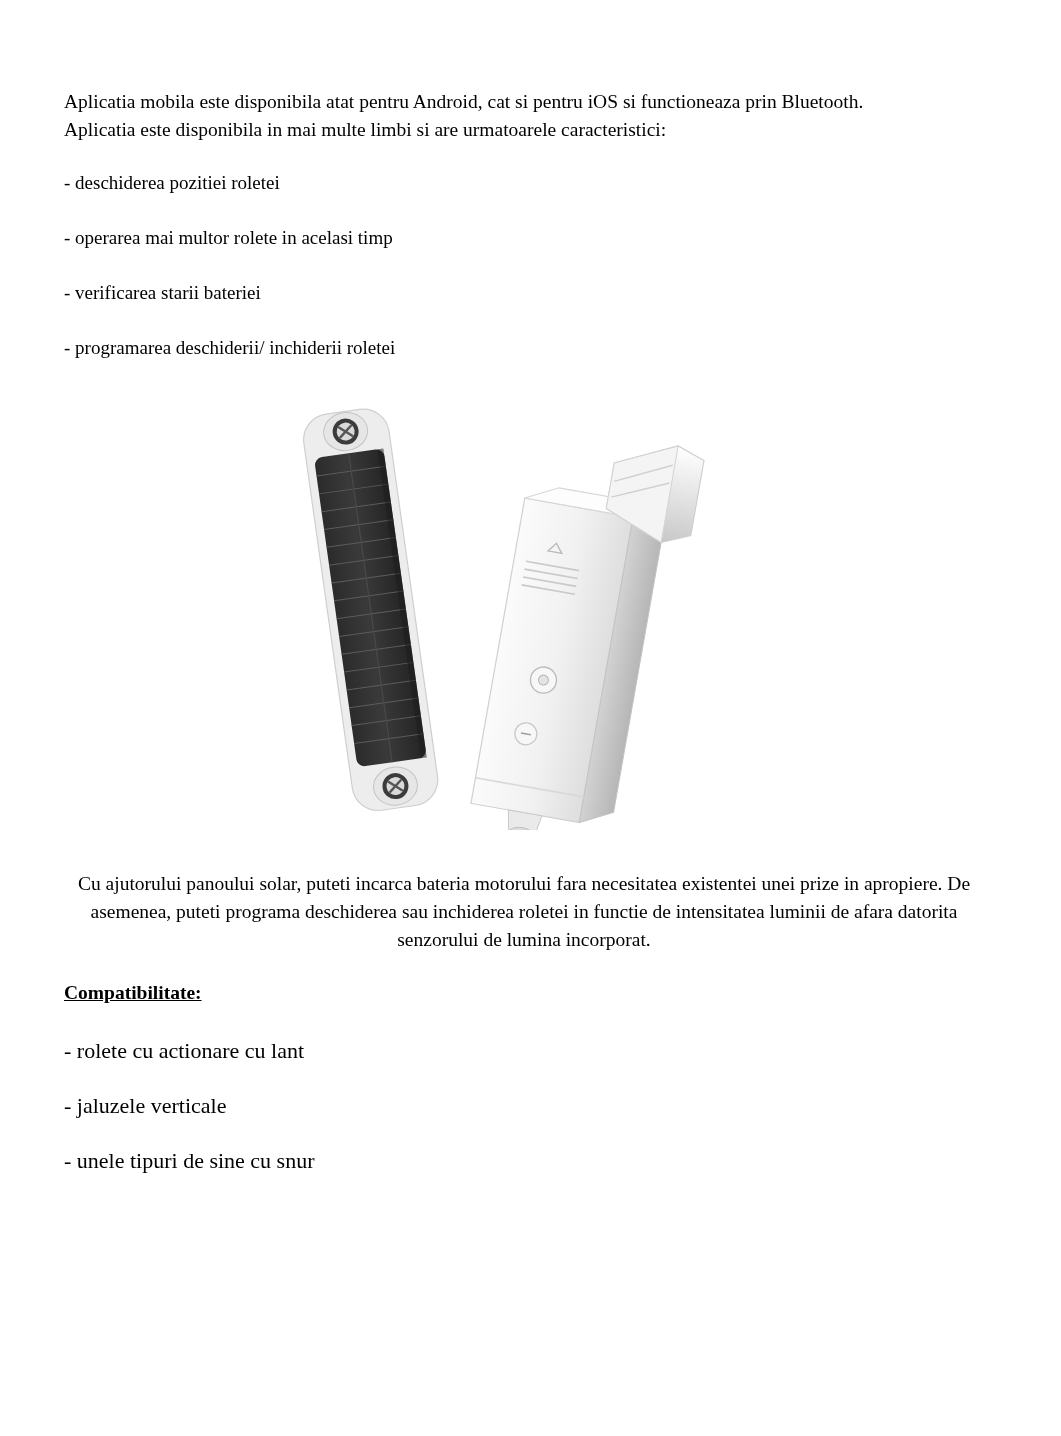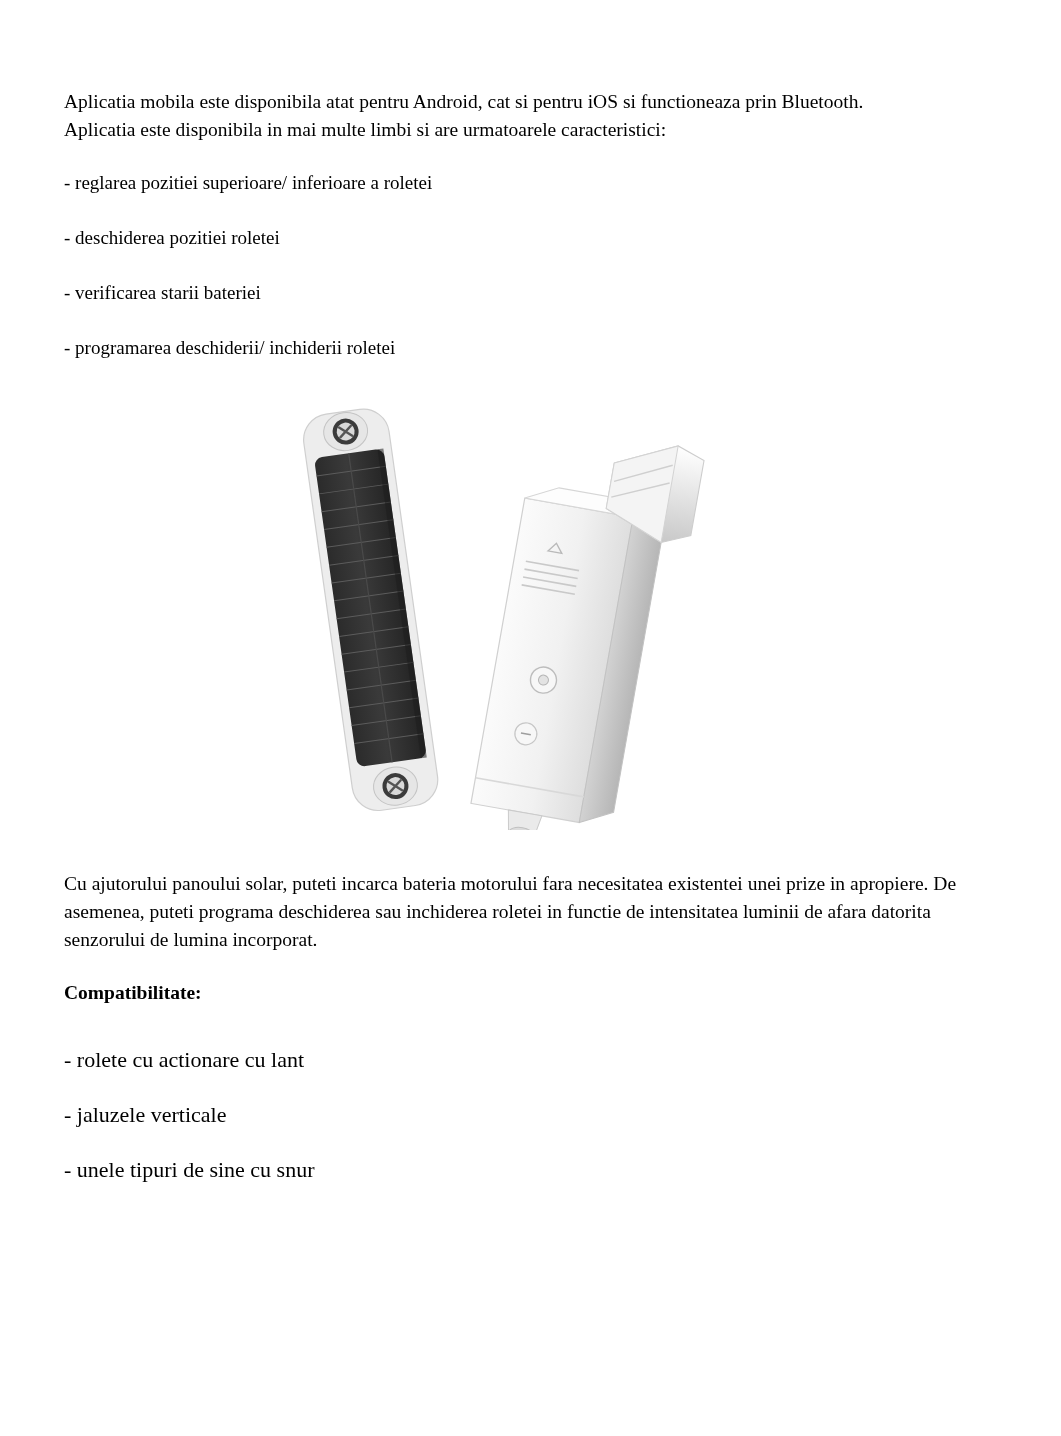--- a/index.html
+++ b/index.html
@@ -41,42 +41,44 @@
   }
   .figure svg {
     display: block;
     margin: 0 auto;
   }
   .para {
     font-size: 19.5px;
     line-height: 28px;
     margin: 10px 0 26px 0;
     max-width: 920px;
+    text-align: center;
   }
   .heading {
     font-size: 19.5px;
     font-weight: bold;
     line-height: 26px;
-    margin: 0 0 41px 0;
+    margin: 0 0 32px 0;
+    text-decoration: underline;
   }
   .compat-item {
     font-size: 22px;
     line-height: 26px;
     margin: 0 0 29px 0;
   }
 </style>
 </head>
 <body>
 
 <div class="page">
 
   <p class="intro">Aplicatia mobila este disponibila atat pentru Android, cat si pentru iOS si functioneaza prin Bluetooth. Aplicatia este disponibila in mai multe limbi si are urmatoarele caracteristici:</p>
 
-  <p class="bullet">- reglarea pozitiei superioare/ inferioare a roletei</p>
   <p class="bullet">- deschiderea pozitiei roletei</p>
+  <p class="bullet">- operarea mai multor rolete in acelasi timp</p>
   <p class="bullet">- verificarea starii bateriei</p>
   <p class="bullet">- programarea deschiderii/ inchiderii roletei</p>
 
   <div class="figure">
     <svg width="560" height="440" viewBox="0 0 560 440">
       <defs>
         <linearGradient id="panelFace" x1="0" y1="0" x2="1" y2="0">
           <stop offset="0%" stop-color="#2b2b2b"></stop>
           <stop offset="45%" stop-color="#3a3a3a"></stop>
           <stop offset="100%" stop-color="#242424"></stop>

